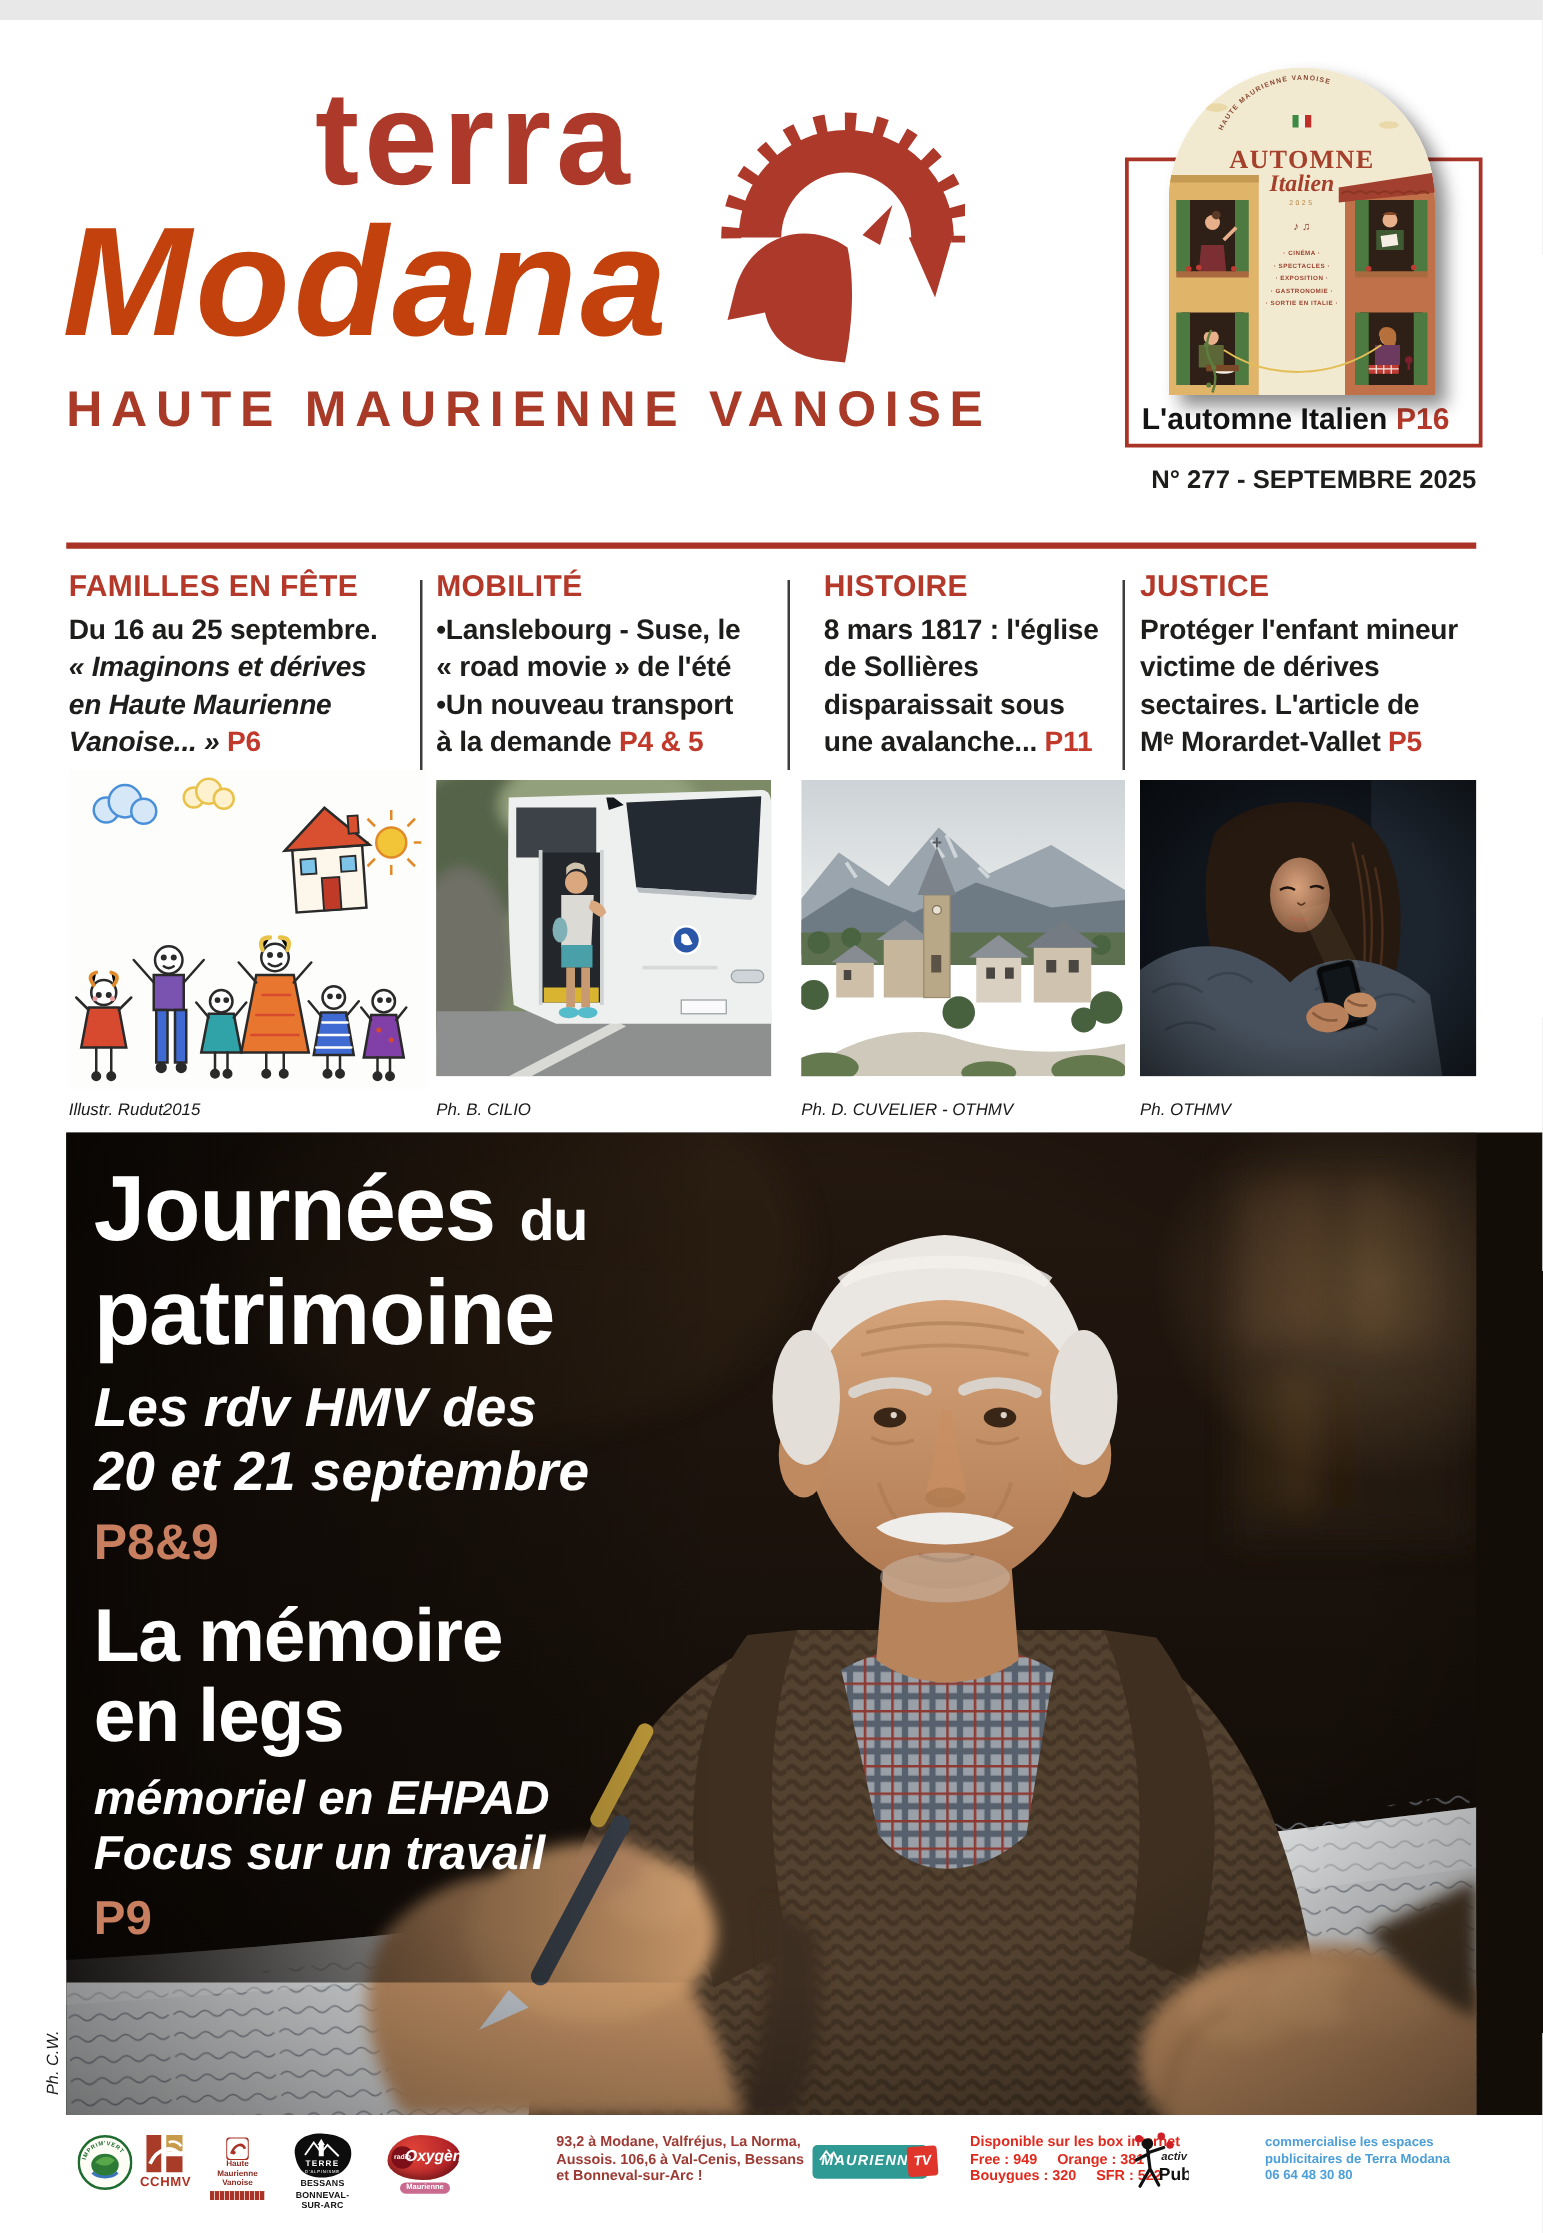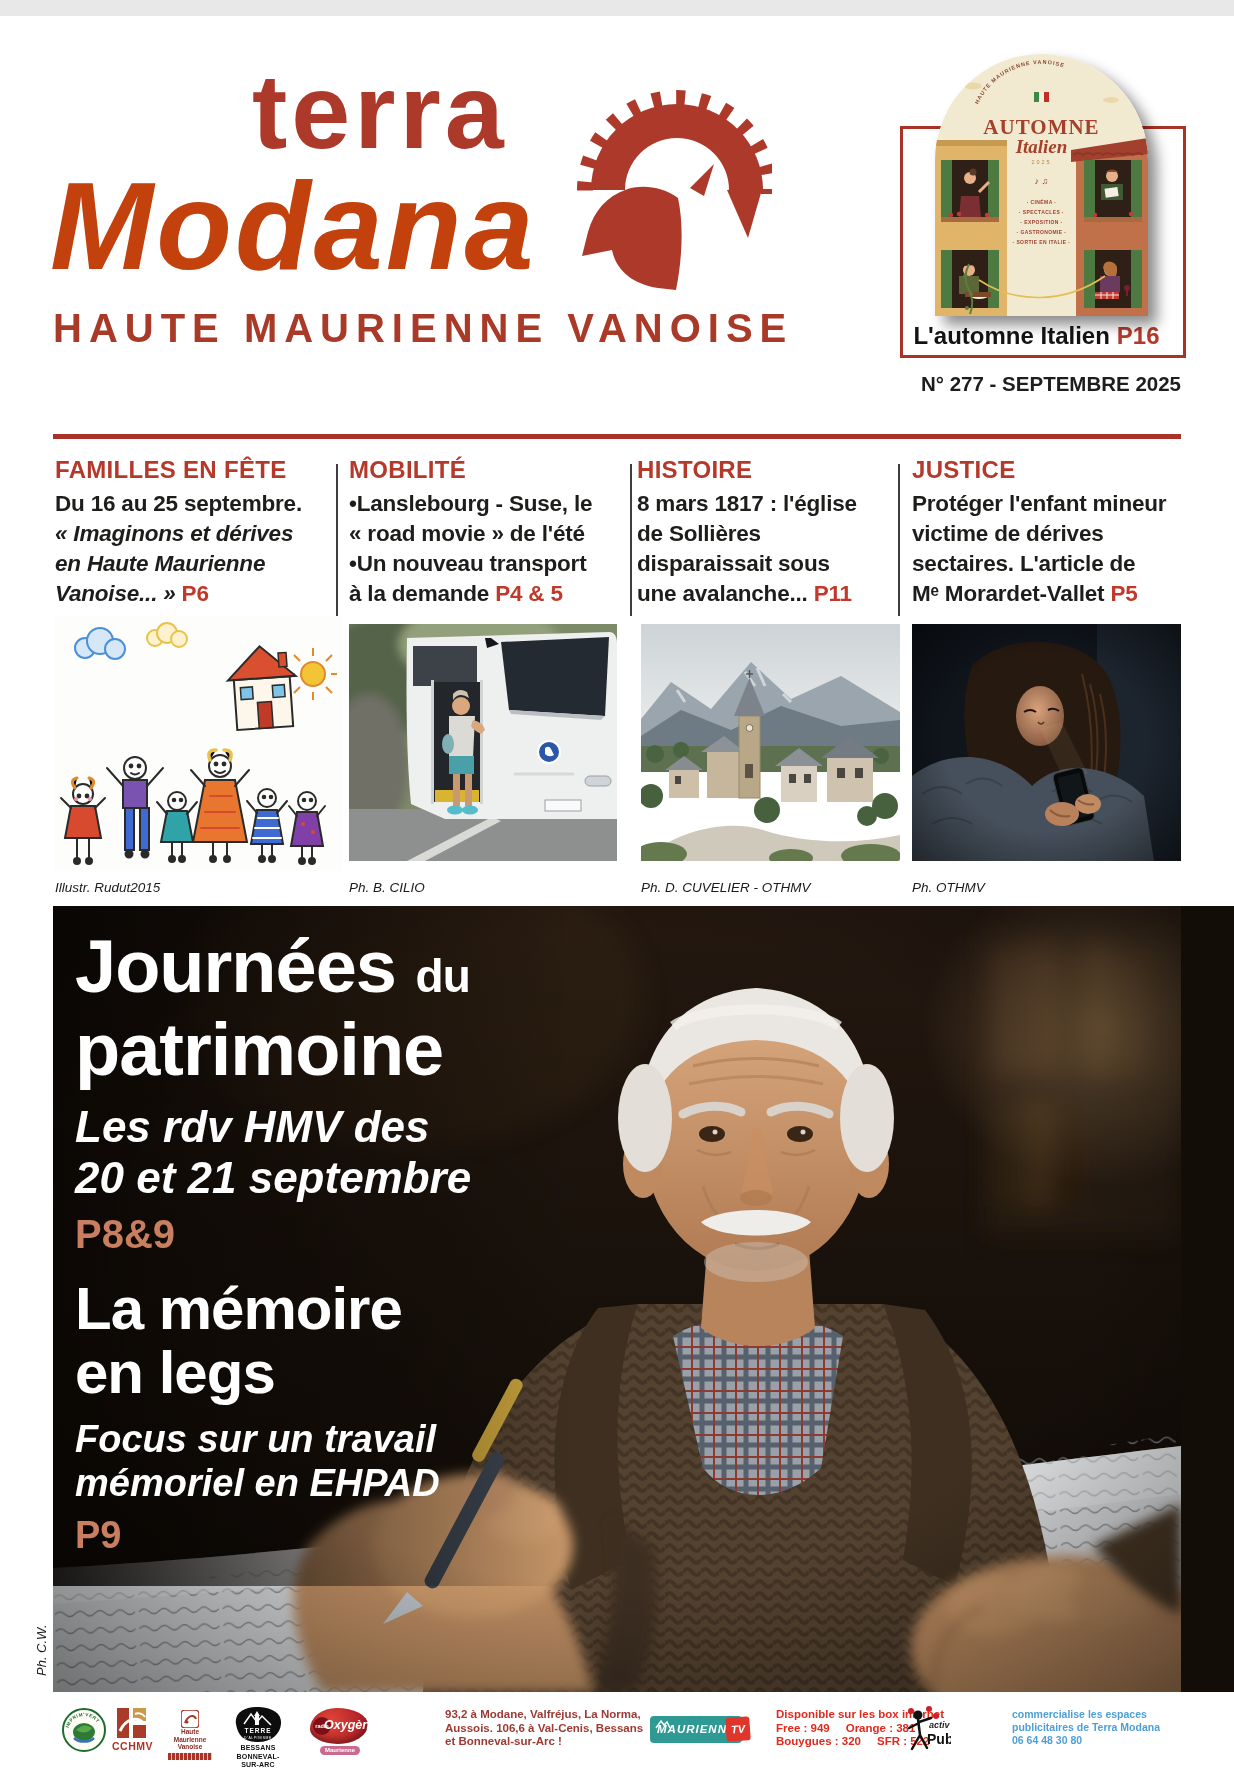--- a/index.html
+++ b/index.html
@@ -214,21 +214,21 @@
   </div>
 
   <div class="t-col" style="left:349px;width:274px">
     <div class="t-sec">MOBILITÉ</div>
     <div class="tl">•Lanslebourg - Suse, le</div>
     <div class="tl">« road movie » de l'été</div>
     <div class="tl">•Un nouveau transport</div>
     <div class="tl"><span>à la demande</span><span class="pg">P4 &amp; 5</span></div>
   </div>
 
-  <div class="t-col" style="left:637px;width:252px">
+  <div class="t-col" style="left:659px;width:252px">
     <div class="t-sec">HISTOIRE</div>
     <div class="tl">8 mars 1817 : l'église</div>
     <div class="tl">de Sollières</div>
     <div class="tl">disparaissait sous</div>
     <div class="tl"><span>une avalanche...</span><span class="pg">P11</span></div>
   </div>
 
   <div class="t-col" style="left:912px;width:272px">
     <div class="t-sec">JUSTICE</div>
     <div class="tl">Protéger l'enfant mineur</div>
@@ -618,22 +618,22 @@
       <div class="hsub hsub1">
         <div>Les rdv HMV des</div>
         <div>20 et 21 septembre</div>
       </div>
       <div class="hpage hpage1">P8&amp;9</div>
       <div class="h2">
         <div>La mémoire</div>
         <div>en legs</div>
       </div>
       <div class="hsub hsub2">
+        <div>mémoriel en EHPAD</div>
         <div>Focus sur un travail</div>
-        <div>mémoriel en EHPAD</div>
       </div>
       <div class="hpage hpage2">P9</div>
     </div>
   </div>
 
   <div class="hero-credit">Ph. C.W.</div>
 
   <div class="f-item" style="left:62px;top:1692px">
     <svg width="44" height="44" viewBox="0 0 44 44">
       <defs>

